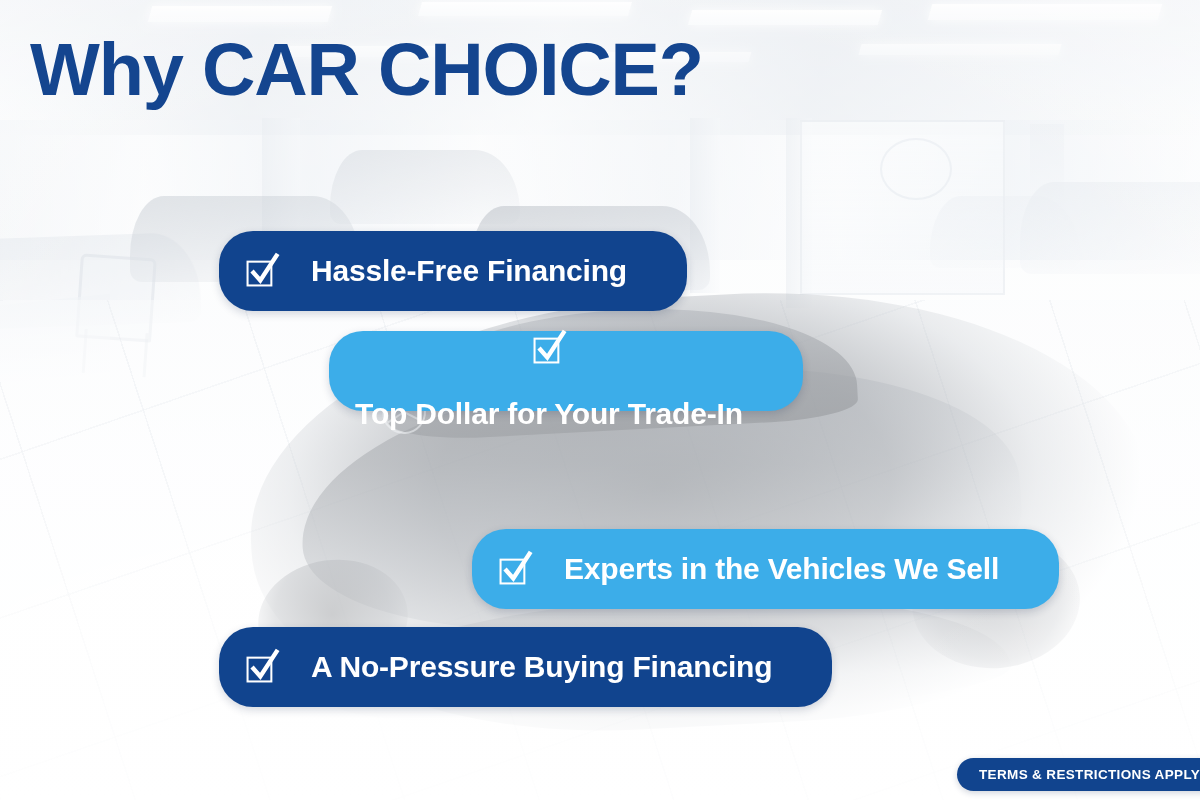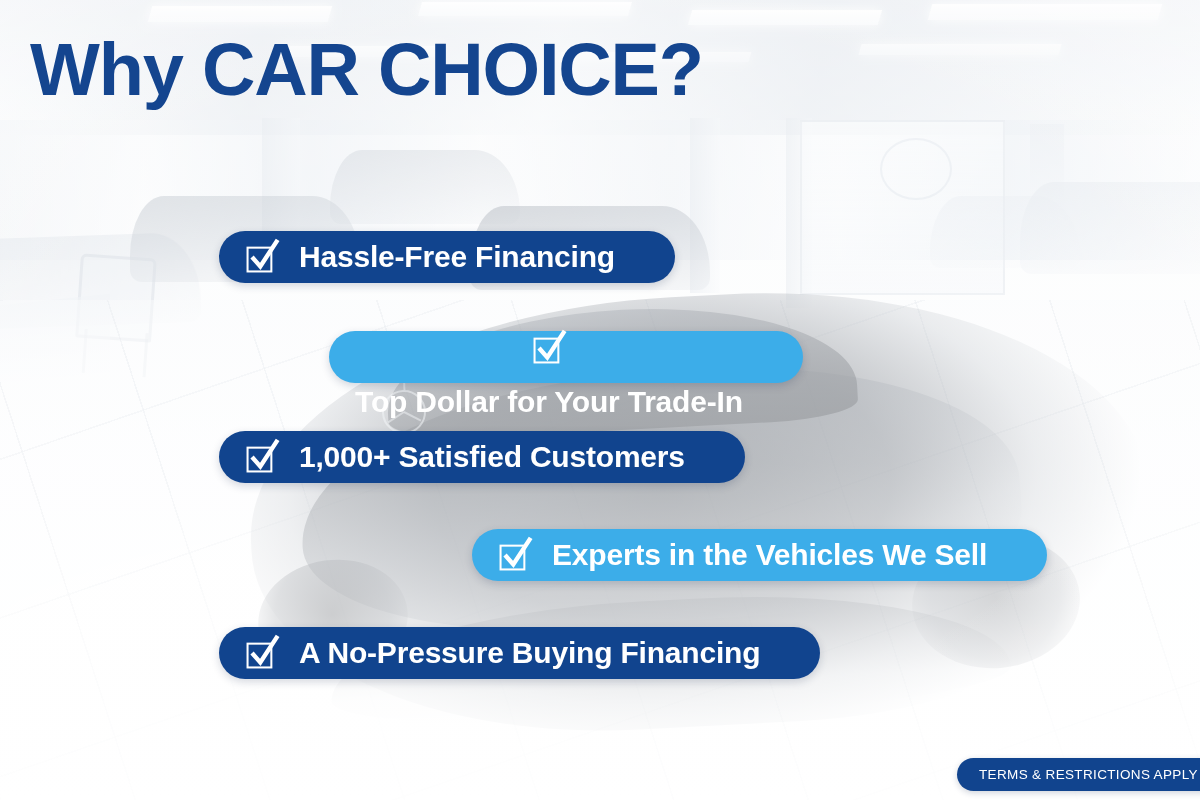--- a/index.html
+++ b/index.html
@@ -223,22 +223,22 @@
     line-height:1;
     color:#14458f;
     white-space:nowrap;
   }
 
   
   .pill {
     position:absolute;
     display:flex;
     align-items:center;
-    gap:20px;
-    height:52px;
+    gap:32px;
+    height:80px;
     padding-left:26px;
     padding-right:60px;
     border-radius:34px;
     white-space:nowrap;
     box-shadow:0 3px 9px rgba(20,40,80,.18);
   }
   .pill.navy  { background:#11448e; }
   .pill.light { background:#3cade9; }
 
   .pill-label {
@@ -261,21 +261,21 @@
     left:957px; top:758px;
     height:33px;
     display:flex; align-items:center;
     padding:0 26px 0 22px;
     border-radius:17px;
     background:#11448e;
     box-shadow:0 2px 6px rgba(20,40,80,.2);
   }
   .terms-label {
     font-size:13.5px;
-    font-weight:400;
+    font-weight:700;
     letter-spacing:.35px;
     color:#ffffff;
     white-space:nowrap;
   }
 </style>
 </head>
 <body>
 
 <div id="poster">
 
@@ -339,27 +339,20 @@
     </div>
 
     <div class="pill light pill2">
       <svg class="check-icon" viewBox="0 0 40 40">
         <rect x="3" y="9" width="28" height="28" fill="none" stroke="#ffffff" stroke-width="2.4"></rect>
         <path d="M10 22 L18 31 L37 2" fill="none" stroke="#ffffff" stroke-width="5.2" stroke-linecap="square" stroke-linejoin="miter"></path>
       </svg>
       <span class="pill-label">Top Dollar for Your Trade-In</span>
     </div>
 
-    <div class="pill navy pill3">
-      <svg class="check-icon" viewBox="0 0 40 40">
-        <rect x="3" y="9" width="28" height="28" fill="none" stroke="#ffffff" stroke-width="2.4"></rect>
-        <path d="M10 22 L18 31 L37 2" fill="none" stroke="#ffffff" stroke-width="5.2" stroke-linecap="square" stroke-linejoin="miter"></path>
-      </svg>
-      <span class="pill-label">1,000+ Satisfied Customers</span>
-    </div>
 
     <div class="pill light pill4">
       <svg class="check-icon" viewBox="0 0 40 40">
         <rect x="3" y="9" width="28" height="28" fill="none" stroke="#ffffff" stroke-width="2.4"></rect>
         <path d="M10 22 L18 31 L37 2" fill="none" stroke="#ffffff" stroke-width="5.2" stroke-linecap="square" stroke-linejoin="miter"></path>
       </svg>
       <span class="pill-label">Experts in the Vehicles We Sell</span>
     </div>
 
     <div class="pill navy pill5">

